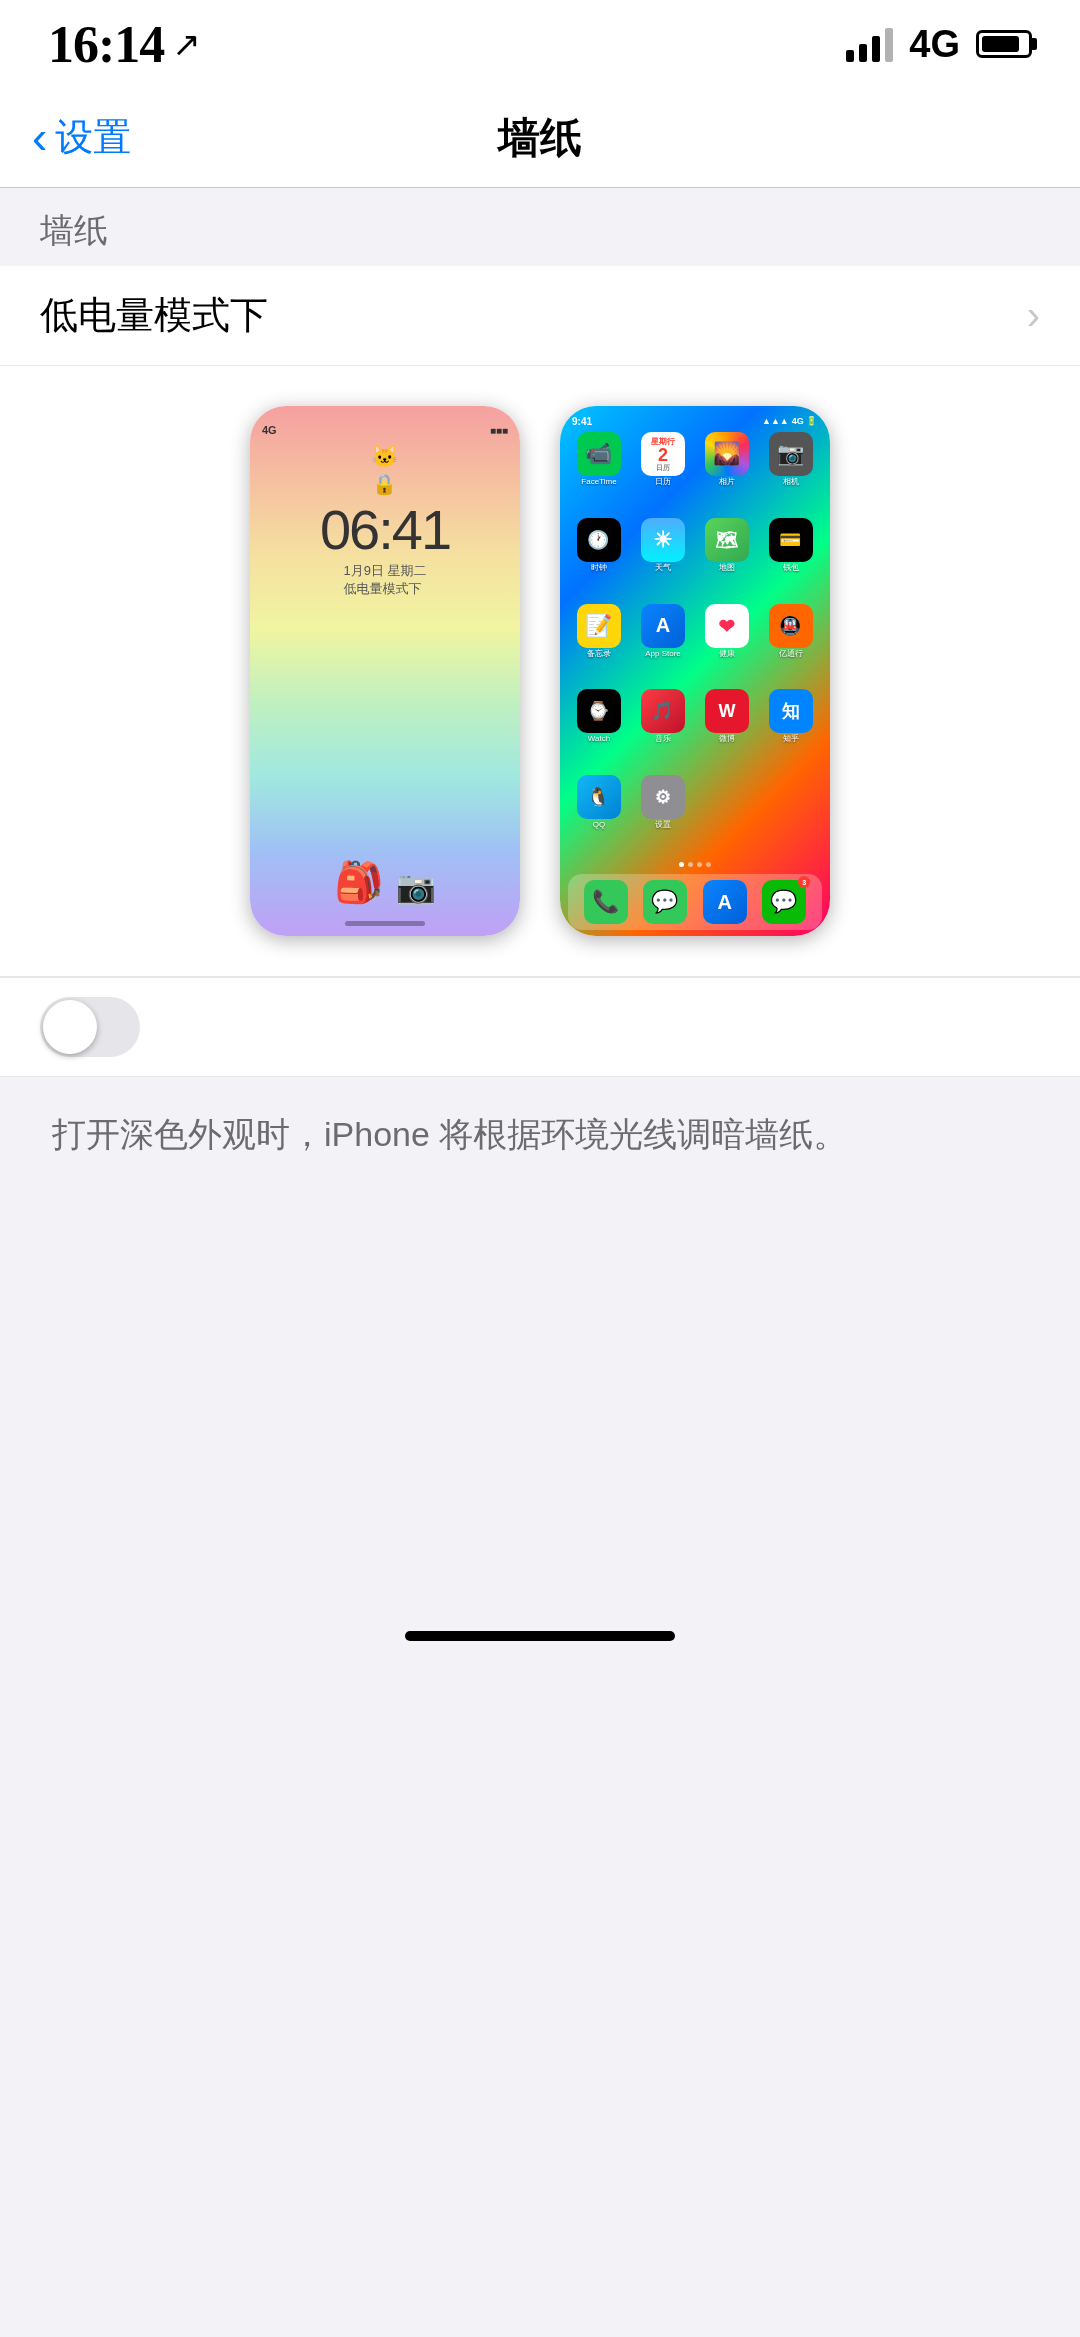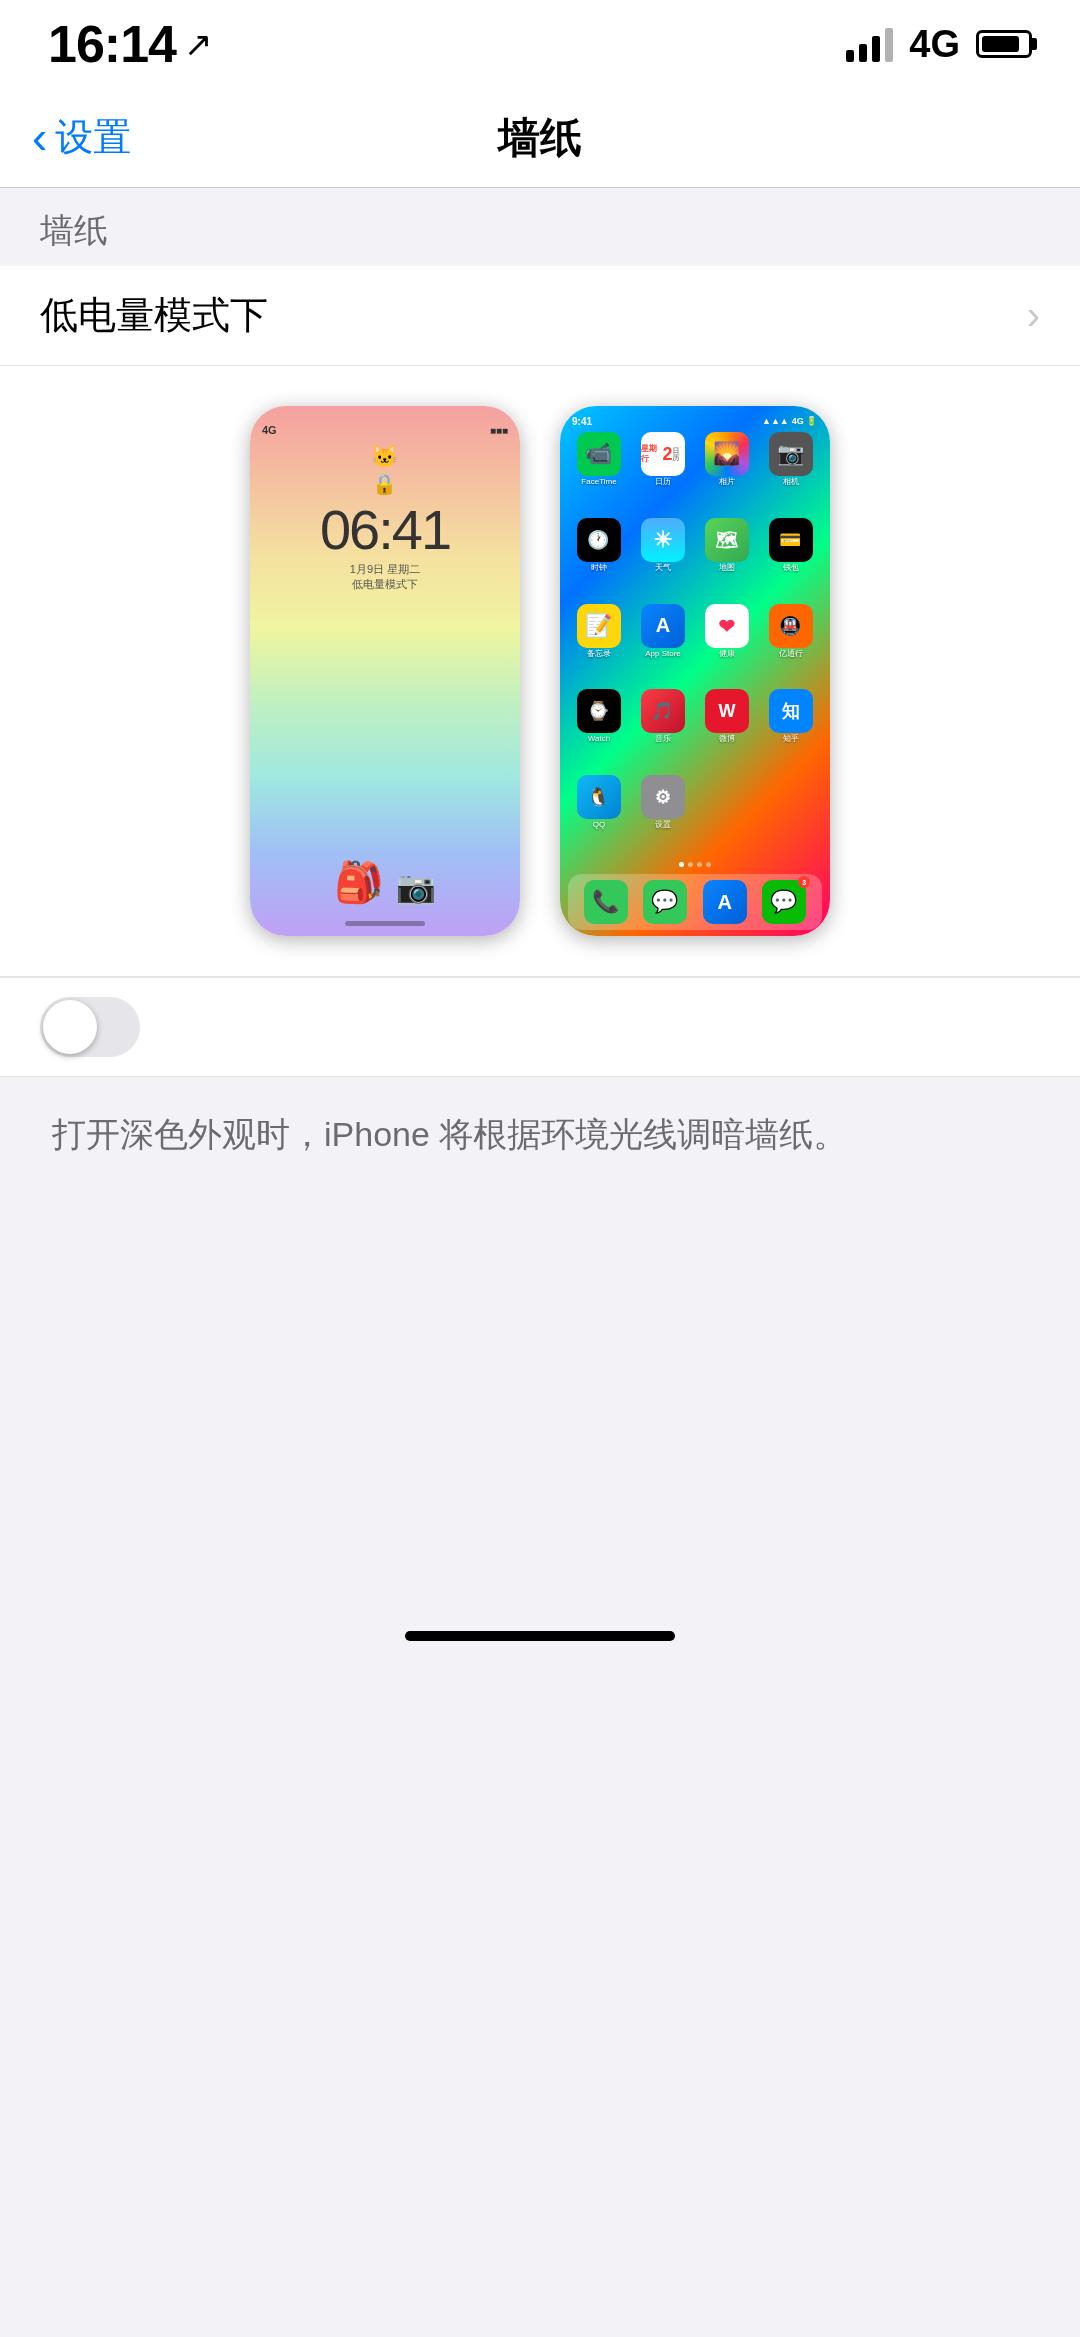--- a/index.html
+++ b/index.html
@@ -198,23 +198,22 @@
     }
     .lock-time {
       font-size: 56px;
       font-weight: 300;
       color: #333;
       letter-spacing: -2px;
       line-height: 1;
       margin-bottom: 4px;
     }
     .lock-date {
-      font-size: 11px;
+      font-size: 13px;
       color: #555;
-      text-align: center;
       line-height: 1.4;
     }
     .lock-bottom-items {
       position: absolute;
       bottom: 30px;
       width: 100%;
       display: flex;
       justify-content: center;
       align-items: flex-end;
       gap: 12px;
@@ -416,21 +415,21 @@
     .settings-bg { background: #8e8e93; }
     .phone-app { background: #34c759; }
     .messages { background: #34c759; }
     .astore { background: linear-gradient(135deg, #0a84ff, #0060d6); }
     .wechat { background: #09bb07; }
   </style>
 </head>
 <body>
 
 <div class="status-bar">
-  <div style="display:flex;align-items:center;gap:8px;">
+  <div style="display:flex;align-items:center;gap:8px;font-family:Liberation Serif, serif;">
     <span class="status-time">16:14</span>
     <span style="font-size:34px;color:#000;">↗</span>
   </div>
   <div class="status-right">
     <div class="signal-bars">
       <div class="signal-bar"></div>
       <div class="signal-bar"></div>
       <div class="signal-bar"></div>
       <div class="signal-bar"></div>
     </div>
@@ -495,21 +494,21 @@
           </div>
         </div>
 
         <div class="app-grid">
 
           <div class="app-icon">
             <div class="app-icon-img facetime">📹</div>
             <span class="app-icon-label">FaceTime</span>
           </div>
           <div class="app-icon">
-            <div class="app-icon-img" style="background:#fff;flex-direction:row;gap:0;">
+            <div class="app-icon-img" style="background:#fff;flex-direction:column;gap:0;">
               <span style="font-size:8px;color:#ff3b30;font-weight:700;line-height:1.2;">星期行</span>
               <span style="font-size:18px;color:#ff3b30;font-weight:700;line-height:1;">2</span>
               <span style="font-size:7px;color:#888;line-height:1;">日历</span>
             </div>
             <span class="app-icon-label">日历</span>
           </div>
           <div class="app-icon">
             <div class="app-icon-img photos" style="background: conic-gradient(#ff9500, #ff2d55, #af52de, #007aff, #34c759, #ffd60a, #ff9500);">🌄</div>
             <span class="app-icon-label">相片</span>
           </div>

